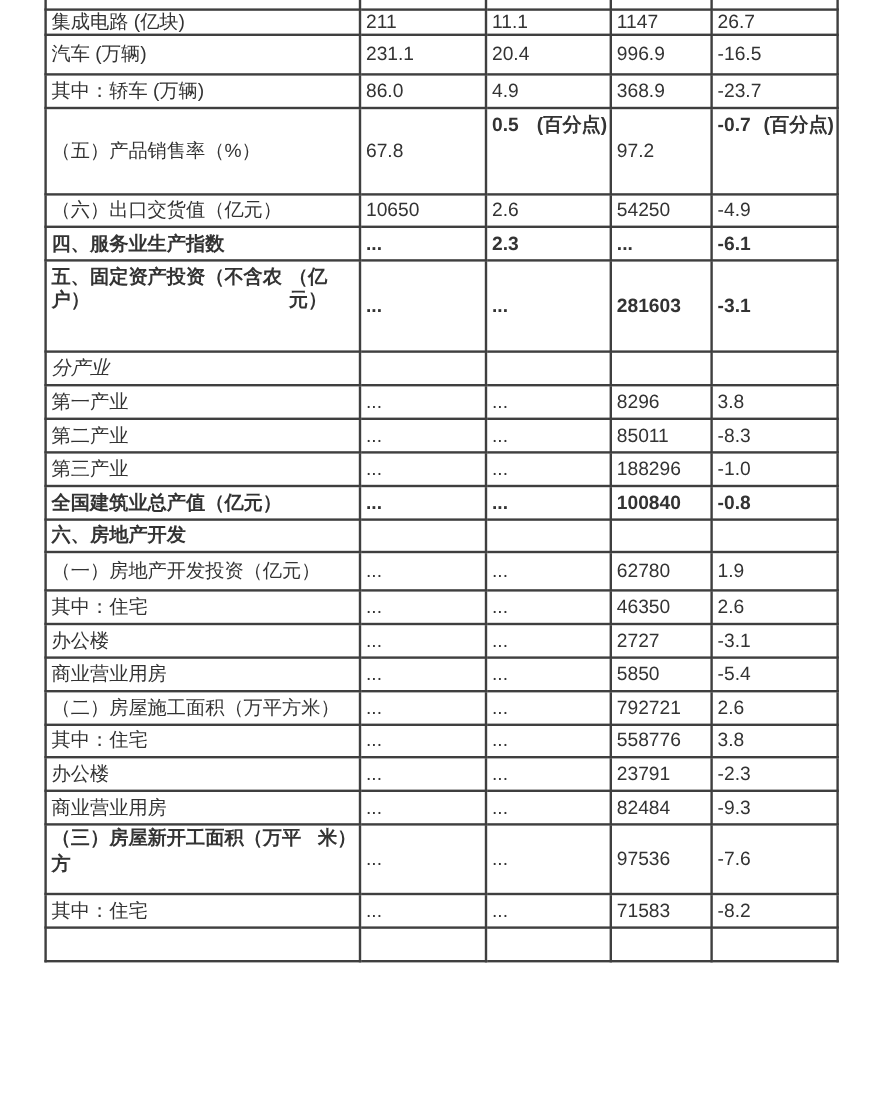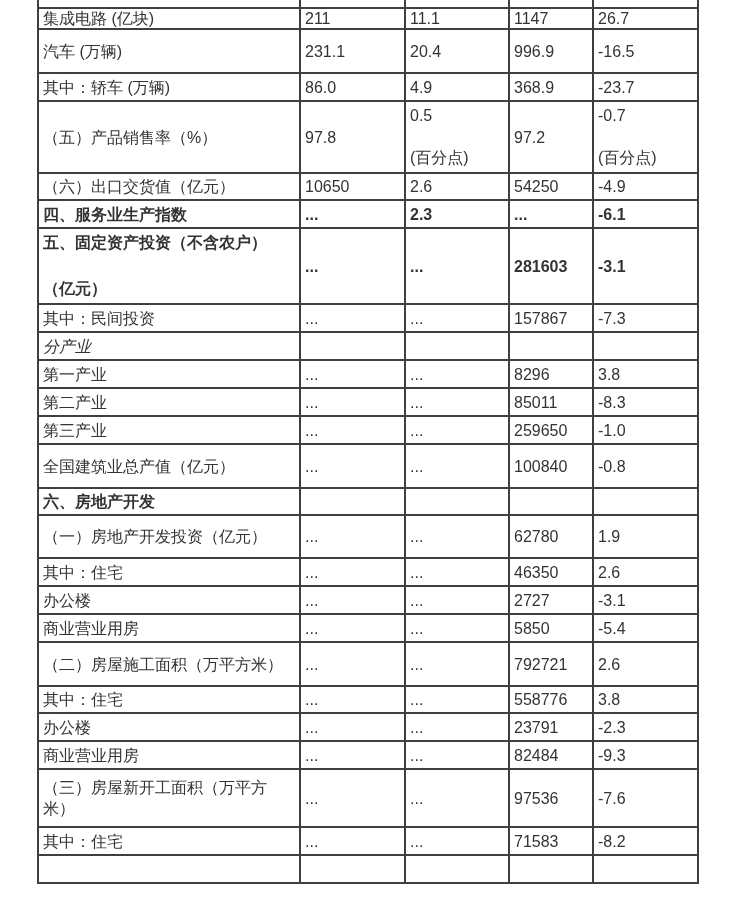--- a/index.html
+++ b/index.html
@@ -33,23 +33,24 @@
     overflow: hidden;
     vertical-align: middle;
     white-space: normal;
     word-break: break-all;
   }
   tr.bold-row td {
     font-weight: bold;
   }
   .cell-lines {
     display: flex;
-    flex-direction: column;
+    flex-direction: row;
     box-sizing: border-box;
     height: 100%;
+    font-weight: bold;
   }
   .cell-lines.spread {
     justify-content: space-between;
     padding: 4px 0 5px 0;
   }
   .cell-lines.stacked {
     justify-content: center;
     line-height: 1.35;
   }
 </style>
@@ -73,37 +74,37 @@
           <td></td>
           <td></td>
         </tr>
         <tr style="height: 20px;">
           <td>集成电路 (亿块)</td>
           <td>211</td>
           <td>11.1</td>
           <td>1147</td>
           <td>26.7</td>
         </tr>
-        <tr style="height: 44px; border-radius: 11px;">
+        <tr style="height: 33px; border-radius: 11px;">
           <td>汽车 (万辆)</td>
           <td>231.1</td>
           <td>20.4</td>
           <td>996.9</td>
           <td>-16.5</td>
         </tr>
         <tr style="height: 28px;">
           <td>其中：轿车 (万辆)</td>
           <td>86.0</td>
           <td>4.9</td>
           <td>368.9</td>
           <td>-23.7</td>
         </tr>
         <tr style="height: 70px;">
           <td>（五）产品销售率（%）</td>
-          <td>97.8</td>
+          <td>67.8</td>
           <td style="height: 70px;">
             <div class="cell-lines spread">
               <div>0.5</div>
               <div>(百分点)</div>
             </div>
           </td>
           <td>97.2</td>
           <td style="height: 70px;">
             <div class="cell-lines spread">
               <div>-0.7</div>
@@ -130,27 +131,20 @@
             <div class="cell-lines spread">
               <div>五、固定资产投资（不含农户）</div>
               <div>（亿元）</div>
             </div>
           </td>
           <td>...</td>
           <td>...</td>
           <td>281603</td>
           <td>-3.1</td>
         </tr>
-        <tr style="height: 28px;">
-          <td>其中：民间投资</td>
-          <td>...</td>
-          <td>...</td>
-          <td>157867</td>
-          <td>-7.3</td>
-        </tr>
         <tr style="height: 28px; font-style: italic;">
           <td>分产业</td>
           <td></td>
           <td></td>
           <td></td>
           <td></td>
         </tr>
         <tr style="height: 28px; padding-left: 34px;">
           <td>第一产业</td>
           <td>...</td>
@@ -162,38 +156,38 @@
           <td>第二产业</td>
           <td>...</td>
           <td>...</td>
           <td>85011</td>
           <td>-8.3</td>
         </tr>
         <tr style="height: 28px;">
           <td>第三产业</td>
           <td>...</td>
           <td>...</td>
-          <td>259650</td>
+          <td>188296</td>
           <td>-1.0</td>
         </tr>
-        <tr style="height: 44px;">
+        <tr style="height: 28px; font-weight: bold;">
           <td>全国建筑业总产值（亿元）</td>
           <td>...</td>
           <td>...</td>
           <td>100840</td>
           <td>-0.8</td>
         </tr>
         <tr class="bold-row" style="height: 27px;">
           <td>六、房地产开发</td>
           <td></td>
           <td></td>
           <td></td>
           <td></td>
         </tr>
-        <tr style="height: 43px; margin-left: 16px;">
+        <tr style="height: 32px; margin-left: 16px;">
           <td>（一）房地产开发投资（亿元）</td>
           <td>...</td>
           <td>...</td>
           <td>62780</td>
           <td>1.9</td>
         </tr>
         <tr style="height: 28px;">
           <td>其中：住宅</td>
           <td>...</td>
           <td>...</td>
@@ -207,21 +201,21 @@
           <td>2727</td>
           <td>-3.1</td>
         </tr>
         <tr style="height: 28px;">
           <td>商业营业用房</td>
           <td>...</td>
           <td>...</td>
           <td>5850</td>
           <td>-5.4</td>
         </tr>
-        <tr style="height: 44px;">
+        <tr style="height: 28px;">
           <td>（二）房屋施工面积（万平方米）</td>
           <td>...</td>
           <td>...</td>
           <td>792721</td>
           <td>2.6</td>
         </tr>
         <tr style="height: 27px;">
           <td>其中：住宅</td>
           <td>...</td>
           <td>...</td>

